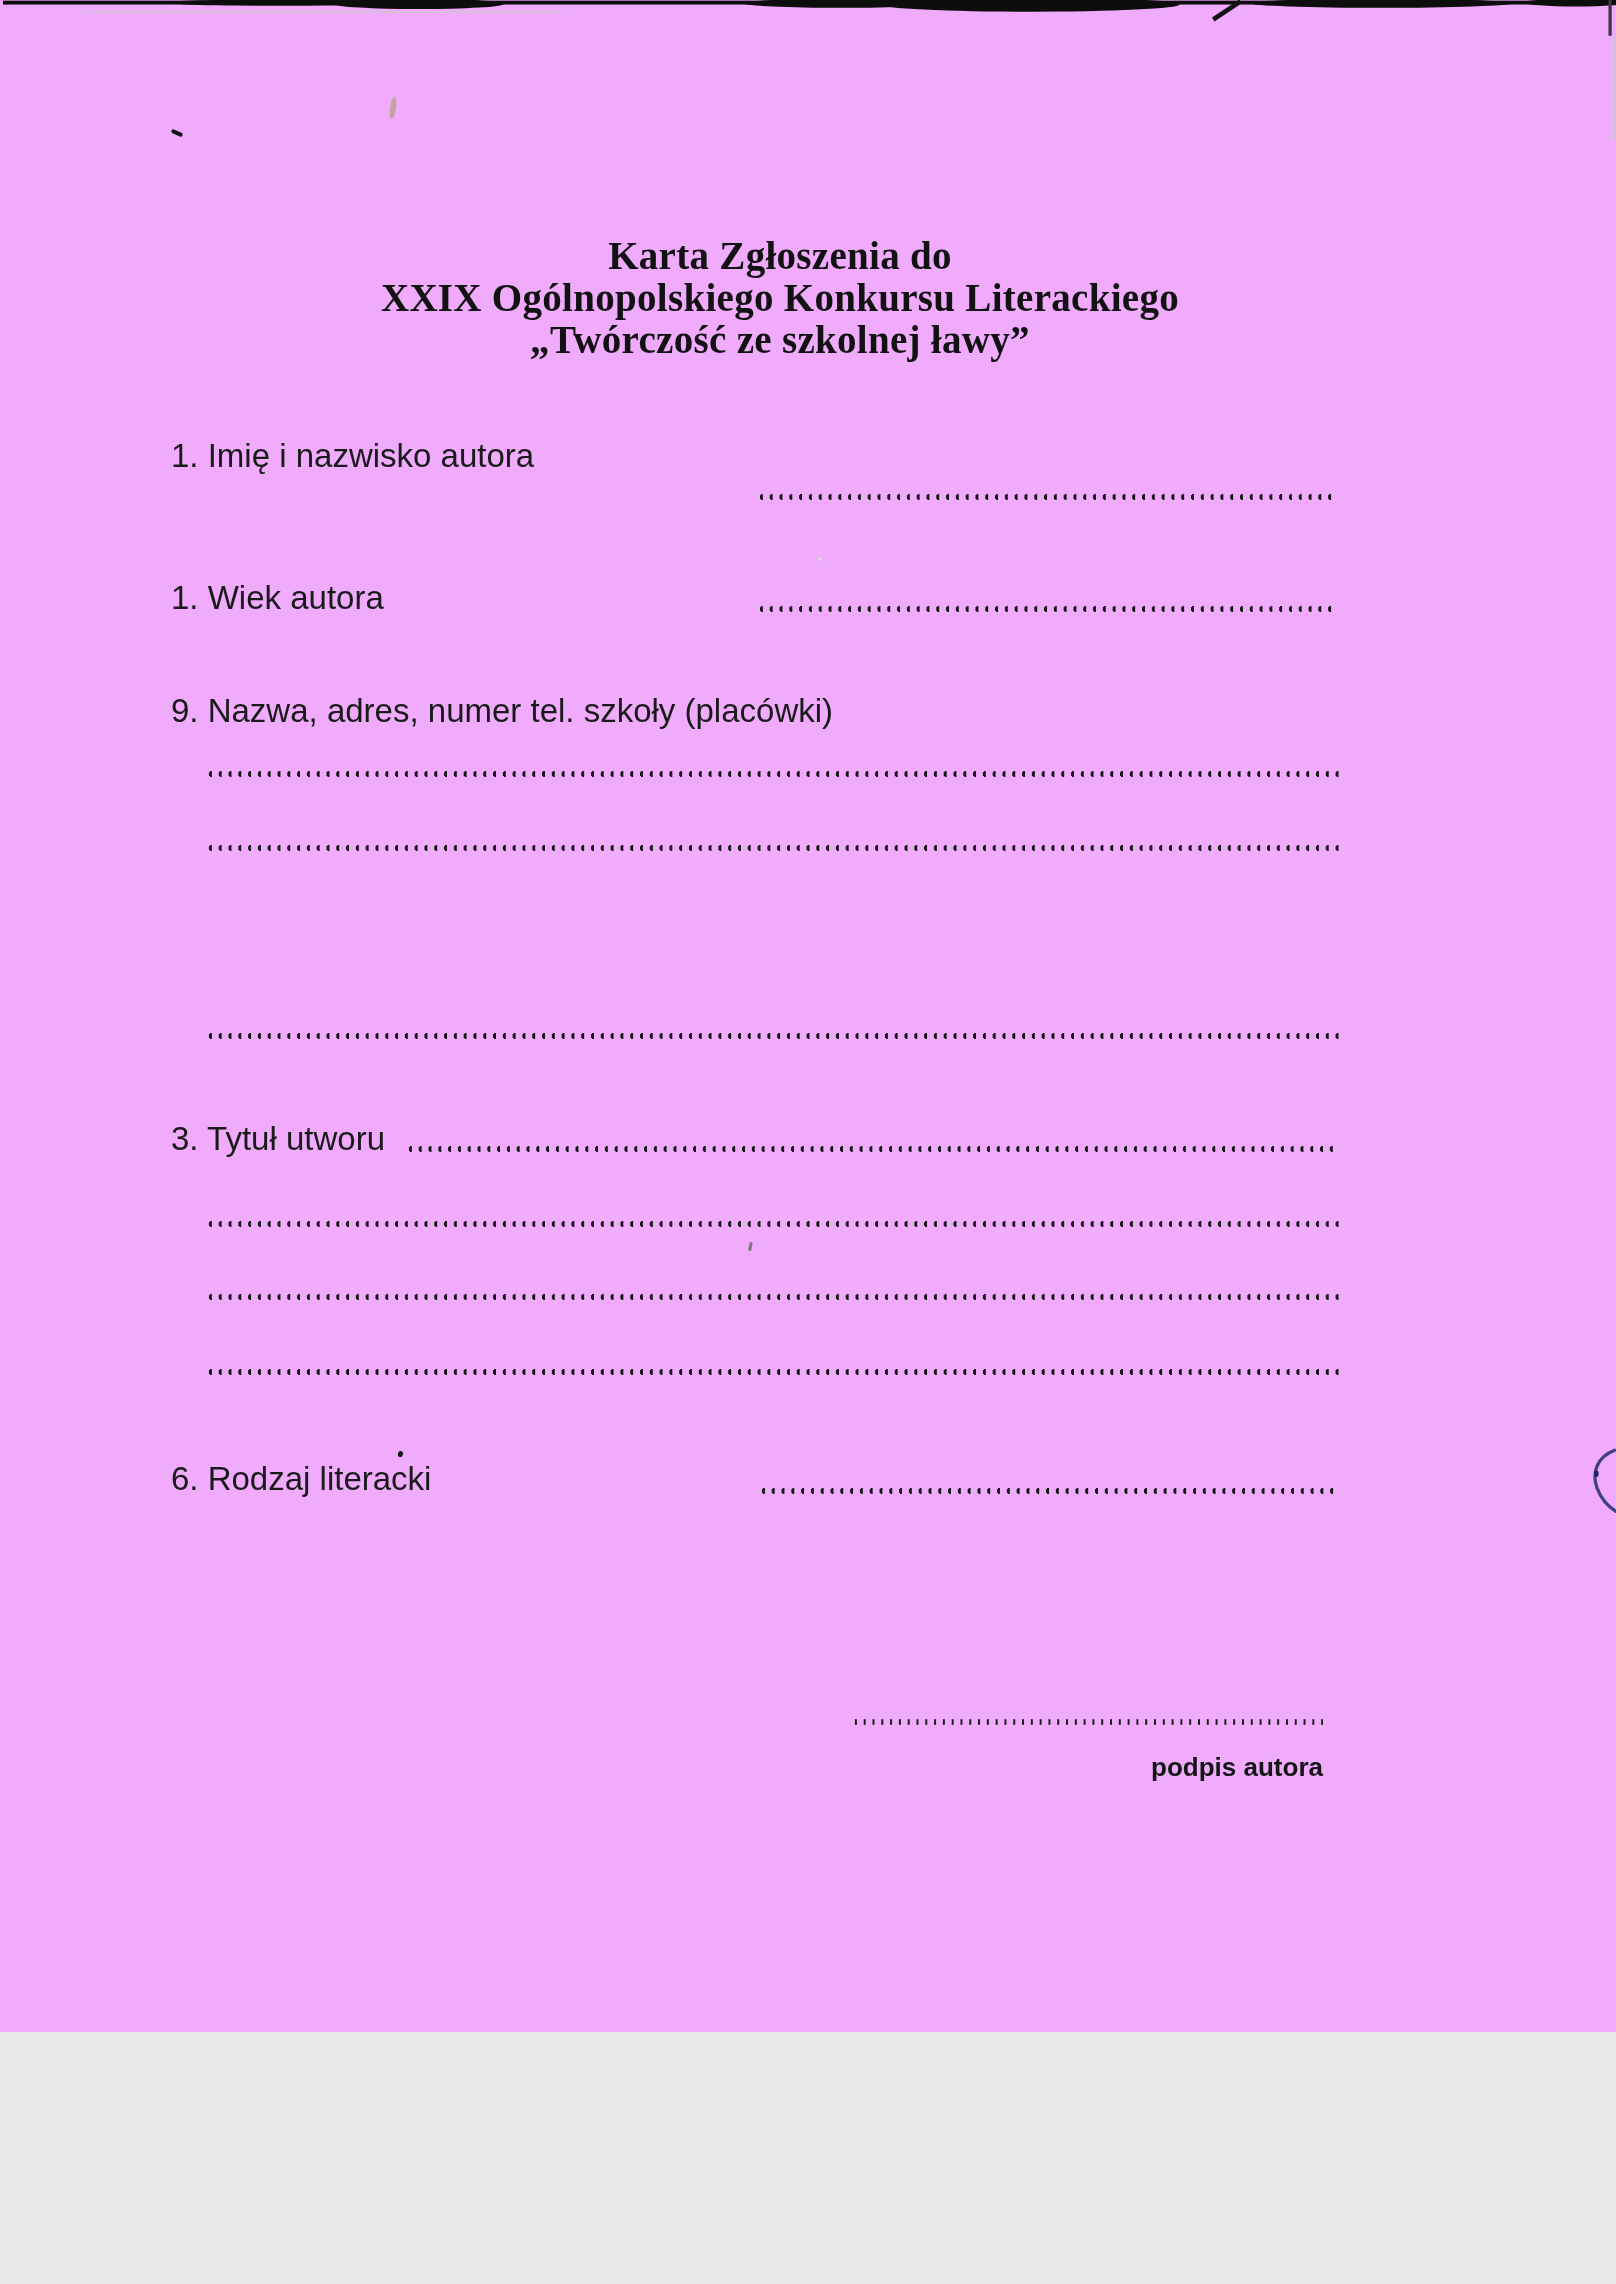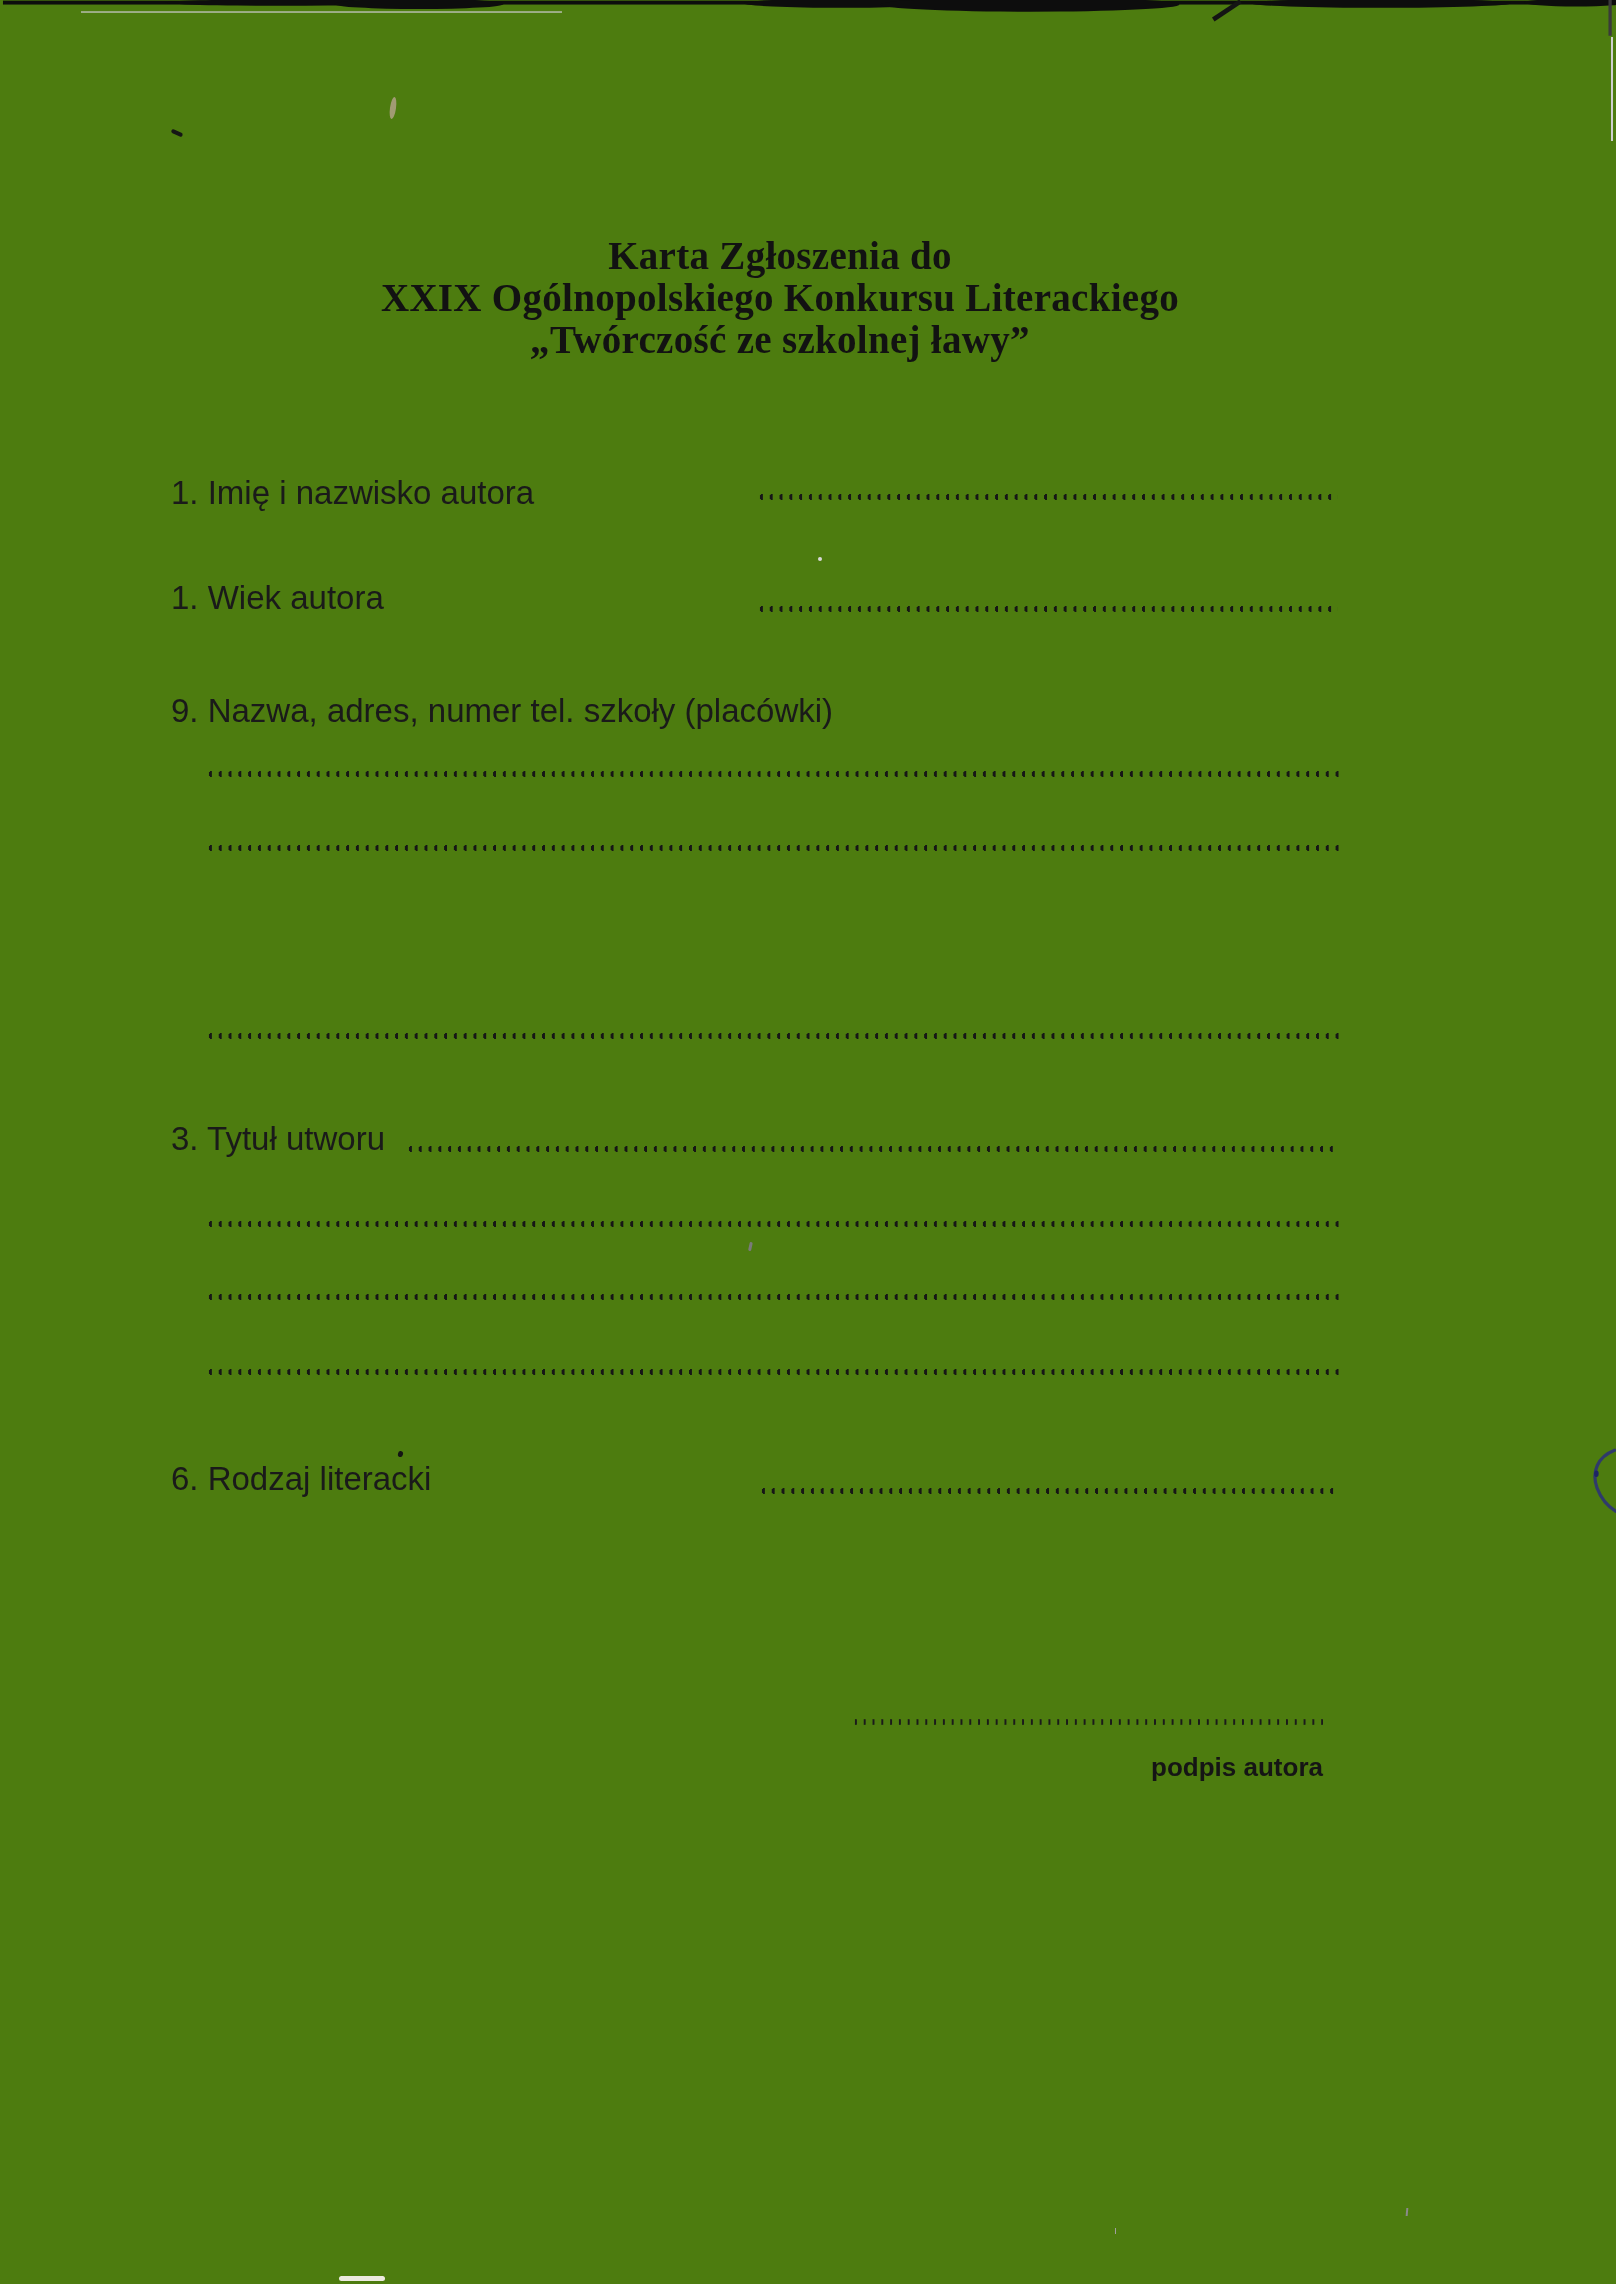--- a/index.html
+++ b/index.html
@@ -1,20 +1,20 @@
 <!DOCTYPE html>
 <html lang="pl" style="font-size:10.4px"><head>
 <meta charset="utf-8">
 <style>
   html, body { margin: 0; padding: 0; background: #e8e8e8; }
   .page {
     position: relative;
     width: 1616px;
-    height: 2284px;
-    background: #4d7c0f;
+    height: 2032px;
+    background: #f0abfc;
     overflow: hidden;
     font-family: "Liberation Sans", sans-serif;
     color: #1b1b1b;
   }
 
   
   .title-block {
     position: absolute;
     left: 199px;
     top: 235px;
@@ -85,21 +85,21 @@
     <rect x="2470" y="0" width="5" height="55" fill="#3a3a3a"></rect>
     <rect x="120" y="17" width="740" height="3" fill="#c9c9c9" opacity="0.65"></rect>
   </svg>
 
   <div class="title-block">
     <div>Karta Zgłoszenia do</div>
     <div>XXIX Ogólnopolskiego Konkursu Literackiego</div>
     <div>„Twórczość ze szkolnej ławy”</div>
   </div>
 
-  <div class="field-label" style="top:474px">1. Imię i nazwisko autora</div>
+  <div class="field-label" style="top:437px">1. Imię i nazwisko autora</div>
   <div class="dotline" style="left:757px; top:493px; width:581px"></div>
 
   <div class="field-label" style="top:579px">1. Wiek autora</div>
   <div class="dotline" style="left:757px; top:605px; width:581px"></div>
 
   <div class="field-label" style="top:692px">9. Nazwa, adres, numer tel. szkoły (placówki)</div>
   <div class="dotline" style="left:206px; top:770px; width:1135px"></div>
   <div class="dotline" style="left:206px; top:844px; width:1135px"></div>
 
   <div class="dotline" style="left:206px; top:1032px; width:1135px"></div>

